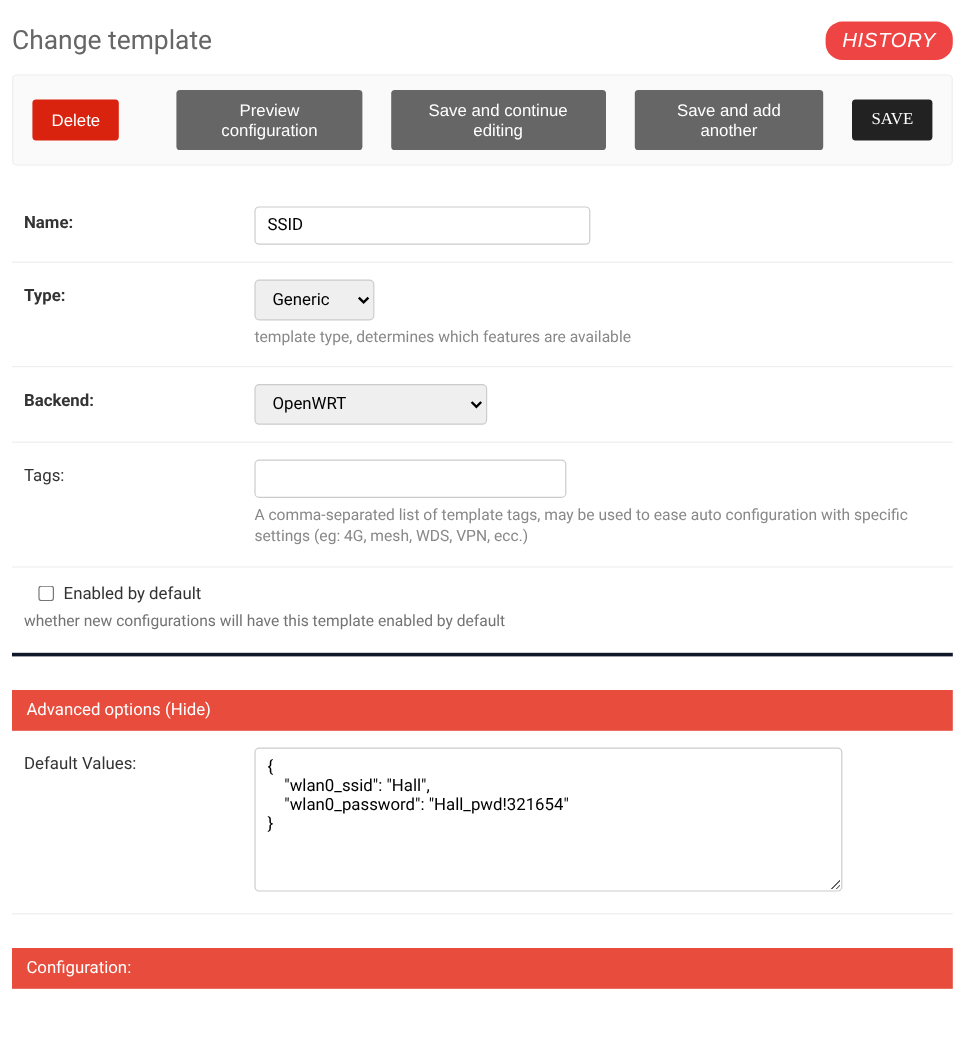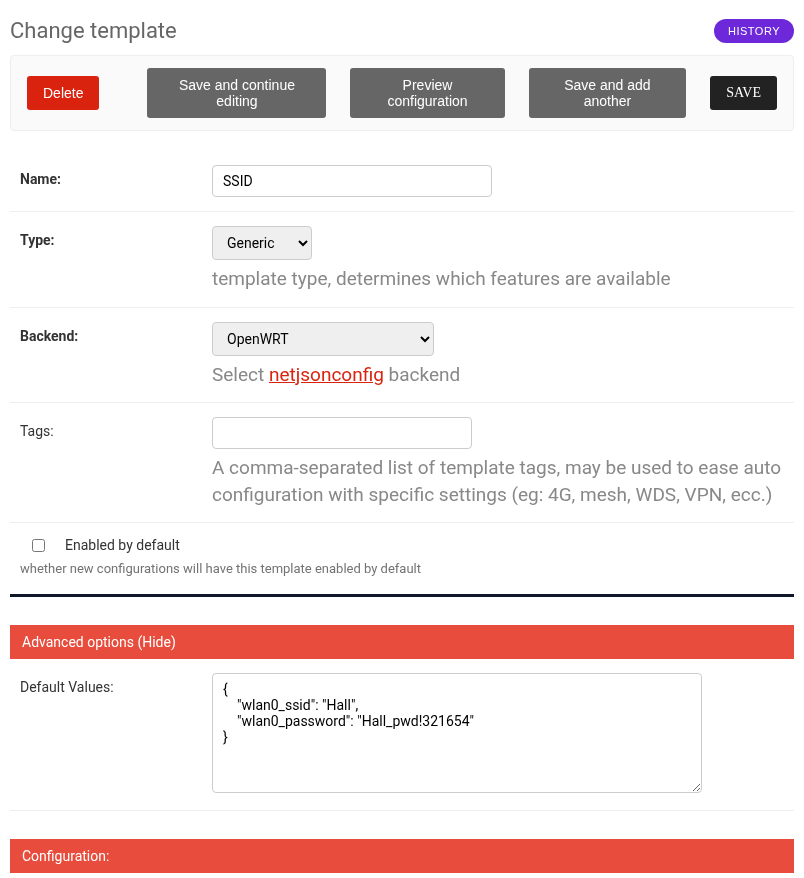--- a/index.html
+++ b/index.html
@@ -1,65 +1,65 @@
 <!DOCTYPE html>
 <html><head>
   <meta charset="utf-8">
   <style>
     * { box-sizing: border-box; margin: 0; padding: 0; }
     body { font-family: -apple-system, BlinkMacSystemFont, "Segoe UI", Roboto, Arial, sans-serif; font-size: 14px; color: #333; background: #fff; padding: 10px; width: 804px; }
     
     .header-row { display: flex; justify-content: space-between; align-items: center; margin-bottom: 12px; padding: 8px 0 0 0; }
     .page-title { font-size: 22px; font-weight: 400; color: #666; }
-    .history-btn { background: #6d28d9; color: #fff; border: none; padding: 6px 14px; border-radius: 14px; font-size: 11px; letter-spacing: 0.5px; cursor: pointer; }
+    .history-btn { background: #ef4444; color: #fff; border: none; padding: 6px 14px; border-radius: 14px; font-size: 17px; letter-spacing: 0.5px; cursor: pointer; font-style: italic; }
     
     .action-bar { background: #fafafa; border: 1px solid #eee; border-radius: 4px; padding: 12px 16px; display: flex; gap: 24px; align-items: center; margin-bottom: 20px; }
     .btn { border: none; padding: 9px 16px; font-size: 14px; border-radius: 3px; cursor: pointer; color: #fff; }
     .btn-danger { background: #d9230f; }
     .btn-grey { background: #666; }
     .btn-dark { background: #222; font-family: Liberation Serif, serif; }
     .spacer { flex: 1; }
     
     .form-row { display: flex; padding: 14px 10px; border-bottom: 1px solid #eee; align-items: flex-start; }
     .form-row:last-of-type { border-bottom: none; }
     .form-label { width: 180px; font-weight: 700; padding-top: 6px; flex-shrink: 0; }
     .form-label.light { font-weight: 400; }
     .form-field { flex: 1; padding-left: 12px; }
     .form-field input[type="text"], .form-field select, .form-field textarea {
       border: 1px solid #ccc; border-radius: 4px; padding: 7px 10px; font-size: 14px; font-family: inherit;
     }
     .form-field input[type="text"] { width: 280px; }
     .form-field select.sm { width: 100px; }
-    .form-field select.md { width: 222px; }
+    .form-field select.md { width: 194px; }
     .form-field textarea { width: 490px; height: 120px; font-family: inherit; resize: both; }
-    .help { color: #888; font-size: 19px; margin-top: 6px; line-height: 1.4; }
+    .help { color: #888; font-size: 13px; margin-top: 6px; line-height: 1.4; }
     .help a { color: #d9230f; text-decoration: underline; }
     
     .checkbox-row { padding: 14px 10px 4px 10px; }
-    .checkbox-row label { display: flex; align-items: center; gap: 20px; cursor: pointer; padding-left: 12px; }
+    .checkbox-row label { display: flex; align-items: center; gap: 8px; cursor: pointer; padding-left: 12px; }
     .checkbox-help { color: #737373; font-size: 13px; padding: 4px 10px 18px 10px; border-bottom: 3px solid #0f172a; }
     
     .section-bar { background: #e74c3c; color: #fff; padding: 9px 12px; font-size: 14px; margin-top: 28px; }
     .section-bar .hide-toggle { cursor: pointer; }
     
     .config-footer { display: flex; justify-content: space-between; padding: 18px 14px 8px 14px; }
   </style>
 </head>
 <body>
 
 <div class="header-row">
   <h1 class="page-title">Change template</h1>
   <button class="history-btn">HISTORY</button>
 </div>
 
 <div class="action-bar">
   <button class="btn btn-danger">Delete</button>
   <div class="spacer"></div>
+  <button class="btn btn-grey">Preview configuration</button>
   <button class="btn btn-grey">Save and continue editing</button>
-  <button class="btn btn-grey">Preview configuration</button>
   <button class="btn btn-grey">Save and add another</button>
   <button class="btn btn-dark">SAVE</button>
 </div>
 
 <div class="form-row">
   <div class="form-label">Name:</div>
   <div class="form-field">
     <input type="text" value="SSID" style="">
   </div>
 </div>
@@ -73,23 +73,20 @@
     <div class="help">template type, determines which features are available</div>
   </div>
 </div>
 
 <div class="form-row">
   <div class="form-label">Backend:</div>
   <div class="form-field">
     <select class="md">
       <option>OpenWRT</option>
     </select>
-    <div class="help">
-      <span>Select </span><a href="#">netjsonconfig</a><span> backend</span>
-    </div>
   </div>
 </div>
 
 <div class="form-row">
   <div class="form-label light">Tags:</div>
   <div class="form-field">
     <input type="text" style="width: 260px;" value="">
     <div class="help">A comma-separated list of template tags, may be used to ease auto configuration with specific settings (eg: 4G, mesh, WDS, VPN, ecc.)</div>
   </div>
 </div>

